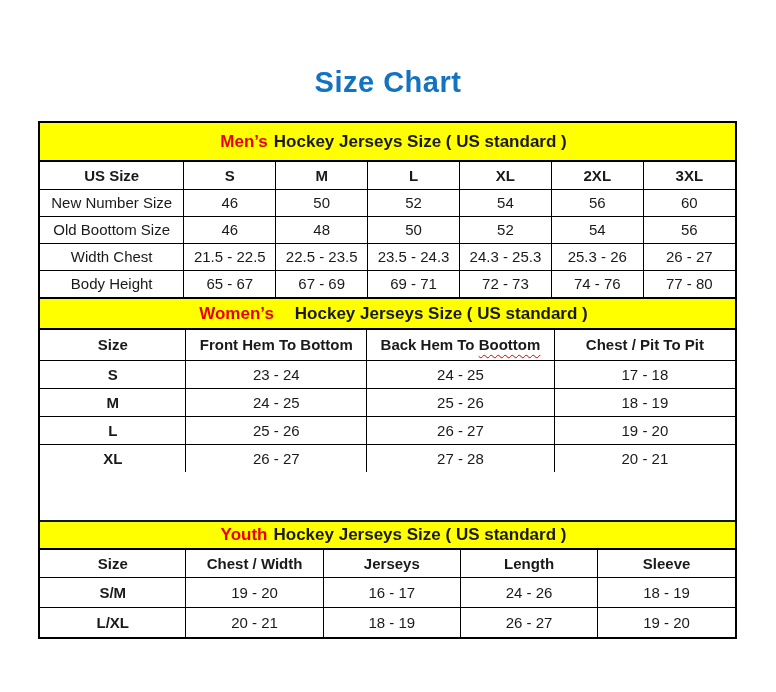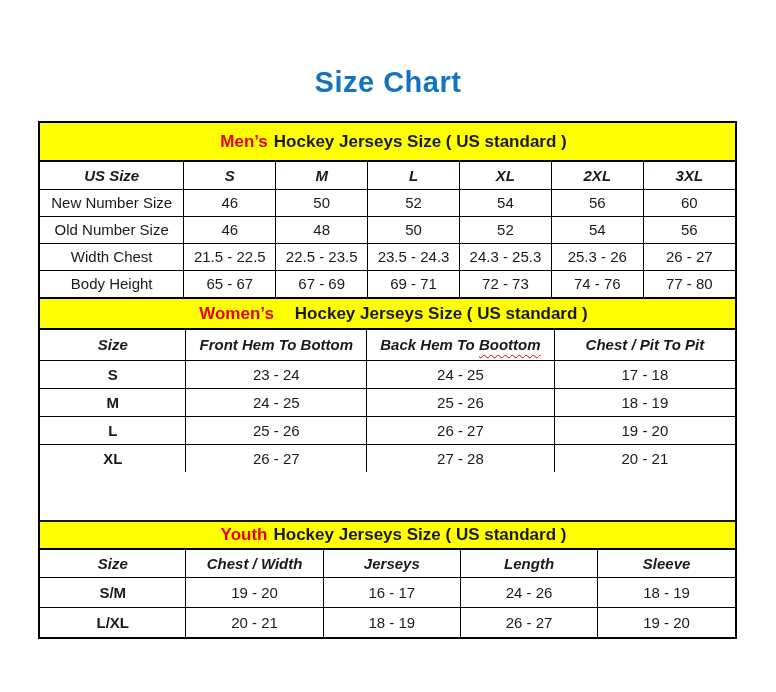--- a/index.html
+++ b/index.html
@@ -51,21 +51,21 @@
     border-collapse: collapse;
     table-layout: fixed;
   }
   td {
     border: 1.5px solid #000000;
     text-align: center;
     vertical-align: middle;
     font-size: 15px;
     padding: 0;
   }
-  tr:first-child td { border-top: none; font-style: italic; }
+  tr:first-child td { border-top: none; }
   tr:last-child td  { border-bottom: none; }
   td:first-child    { border-left: none; }
   td:last-child     { border-right: none; margin-top: 30px; }
 
   td.hdr { font-weight: bold; }
   td.lbl { font-weight: normal; }
   td.lbl-bold { font-weight: bold; }
 
   .mens-table td   { height: 27px; }
   .womens-table td { height: 28px; }
@@ -118,21 +118,21 @@
       <tr>
         <td class="lbl">New Number Size</td>
         <td>46</td>
         <td>50</td>
         <td>52</td>
         <td>54</td>
         <td>56</td>
         <td>60</td>
       </tr>
       <tr>
-        <td class="lbl">Old Number Size</td>
+        <td class="lbl">Old Boottom Size</td>
         <td>46</td>
         <td>48</td>
         <td>50</td>
         <td>52</td>
         <td>54</td>
         <td>56</td>
       </tr>
       <tr>
         <td class="lbl">Width Chest</td>
         <td>21.5 - 22.5</td>

